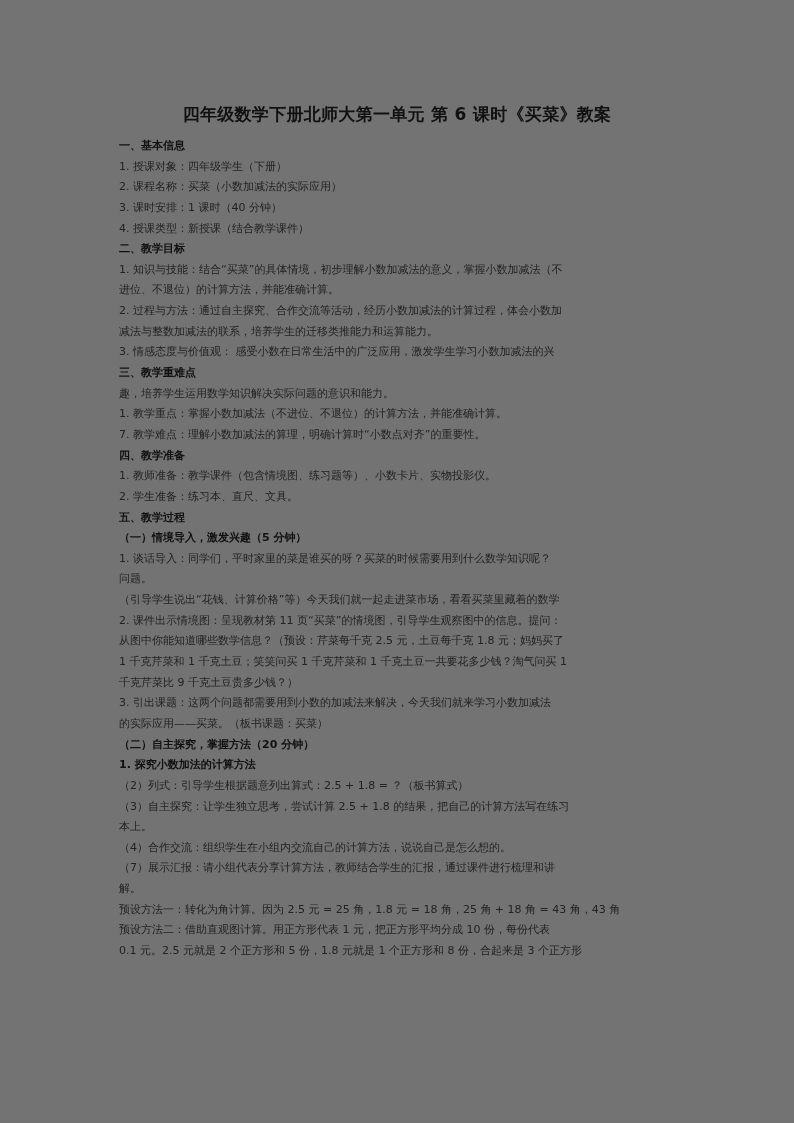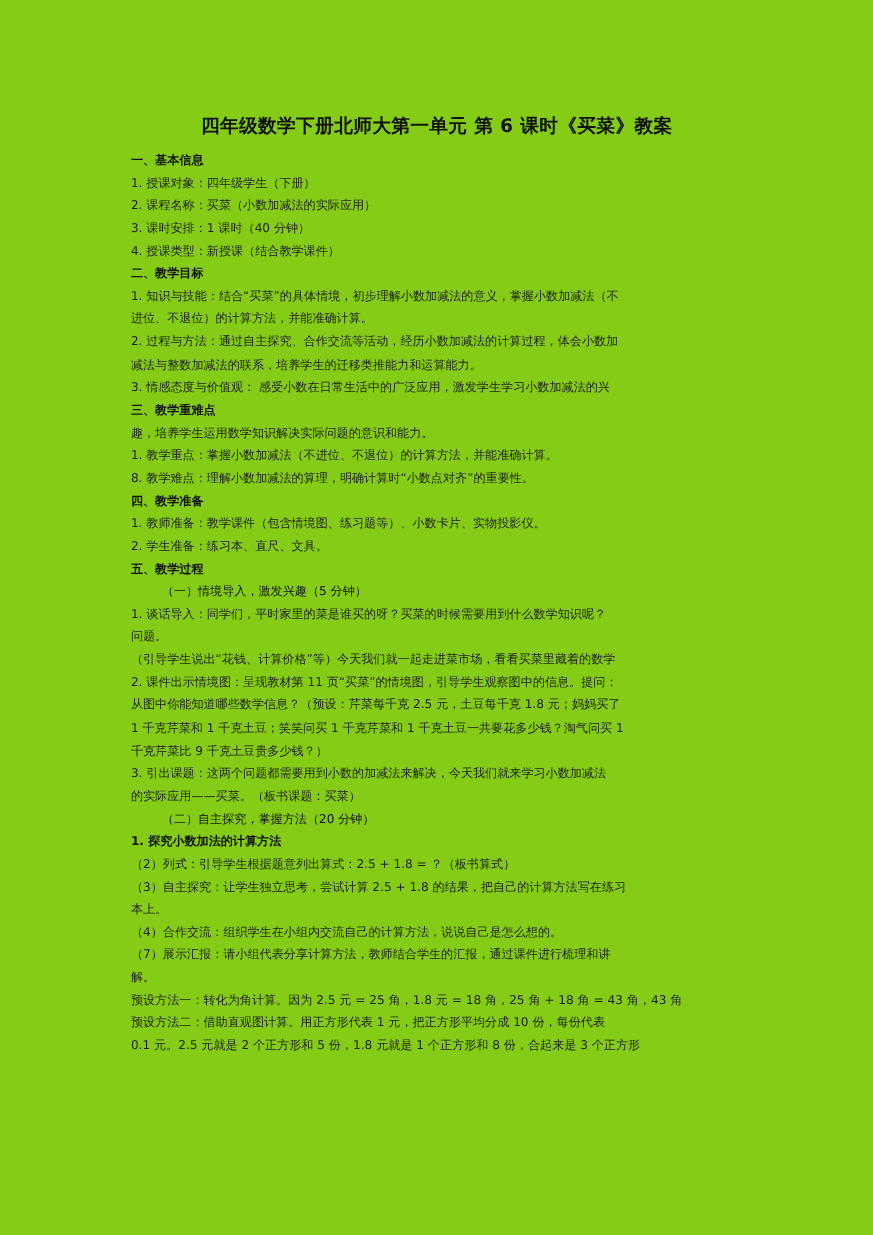--- a/index.html
+++ b/index.html
@@ -1,24 +1,24 @@
 <!DOCTYPE html>
 <html><head>
 <meta charset="utf-8">
 <style>
   html, body { margin: 0; padding: 0; background: #ffffff; }
   body { width: 794px; height: 1123px; position: relative; overflow: hidden;
          font-family: "DejaVu Sans", "Liberation Sans", sans-serif; color: #1a1a1a; }
-  .page { position: absolute; left: 0; top: 0; width: 794px; height: 1123px; background: #84cc16; }
+  .page { position: absolute; left: 0; top: 0; width: 794px; height: 1123px; background: #737373; }
   .title { position: absolute; top: 103px; left: 0; width: 794px; text-align: center;
            font-size: 17px; font-weight: bold; color: #111; letter-spacing: 0.3px; }
   .content { position: absolute; top: 136px; left: 119px; width: 606px; }
   .line { font-size: 11px; line-height: 20.65px; height: 20.65px; white-space: nowrap; color: #222; }
   .line.h1 { font-weight: bold; color: #111; }
-  .line.h2 { font-weight: normal; color: #111; margin-left: 28px; }
+  .line.h2 { font-weight: bold; color: #111; }
   .line.h3 { font-weight: bold; color: #111; }
 </style>
 </head>
 <body>
 
 <div class="page">
   <div class="title">四年级数学下册北师大第一单元  第 6 课时《买菜》教案</div>
   <div class="content" id="content">
       <div class="line h1">一、基本信息</div>
       <div class="line p">1. 授课对象：四年级学生（下册）</div>
@@ -27,21 +27,21 @@
       <div class="line p">4. 授课类型：新授课（结合教学课件）</div>
       <div class="line h1">二、教学目标</div>
       <div class="line p">1. 知识与技能：结合“买菜”的具体情境，初步理解小数加减法的意义，掌握小数加减法（不</div>
       <div class="line p">进位、不退位）的计算方法，并能准确计算。</div>
       <div class="line p">2. 过程与方法：通过自主探究、合作交流等活动，经历小数加减法的计算过程，体会小数加</div>
       <div class="line p">减法与整数加减法的联系，培养学生的迁移类推能力和运算能力。</div>
       <div class="line p">3. 情感态度与价值观： 感受小数在日常生活中的广泛应用，激发学生学习小数加减法的兴</div>
       <div class="line h1">三、教学重难点</div>
       <div class="line p">趣，培养学生运用数学知识解决实际问题的意识和能力。</div>
       <div class="line p">1. 教学重点：掌握小数加减法（不进位、不退位）的计算方法，并能准确计算。</div>
-      <div class="line p">8. 教学难点：理解小数加减法的算理，明确计算时“小数点对齐”的重要性。</div>
+      <div class="line p">7. 教学难点：理解小数加减法的算理，明确计算时“小数点对齐”的重要性。</div>
       <div class="line h1">四、教学准备</div>
       <div class="line p">1. 教师准备：教学课件（包含情境图、练习题等）、小数卡片、实物投影仪。</div>
       <div class="line p">2. 学生准备：练习本、直尺、文具。</div>
       <div class="line h1">五、教学过程</div>
       <div class="line h2">（一）情境导入，激发兴趣（5 分钟）</div>
       <div class="line p">1. 谈话导入：同学们，平时家里的菜是谁买的呀？买菜的时候需要用到什么数学知识呢？</div>
       <div class="line p">问题。</div>
       <div class="line p">（引导学生说出“花钱、计算价格”等）今天我们就一起走进菜市场，看看买菜里藏着的数学</div>
       <div class="line p">2. 课件出示情境图：呈现教材第 11 页“买菜”的情境图，引导学生观察图中的信息。提问：</div>
       <div class="line p">从图中你能知道哪些数学信息？（预设：芹菜每千克 2.5 元，土豆每千克 1.8 元；妈妈买了</div>

